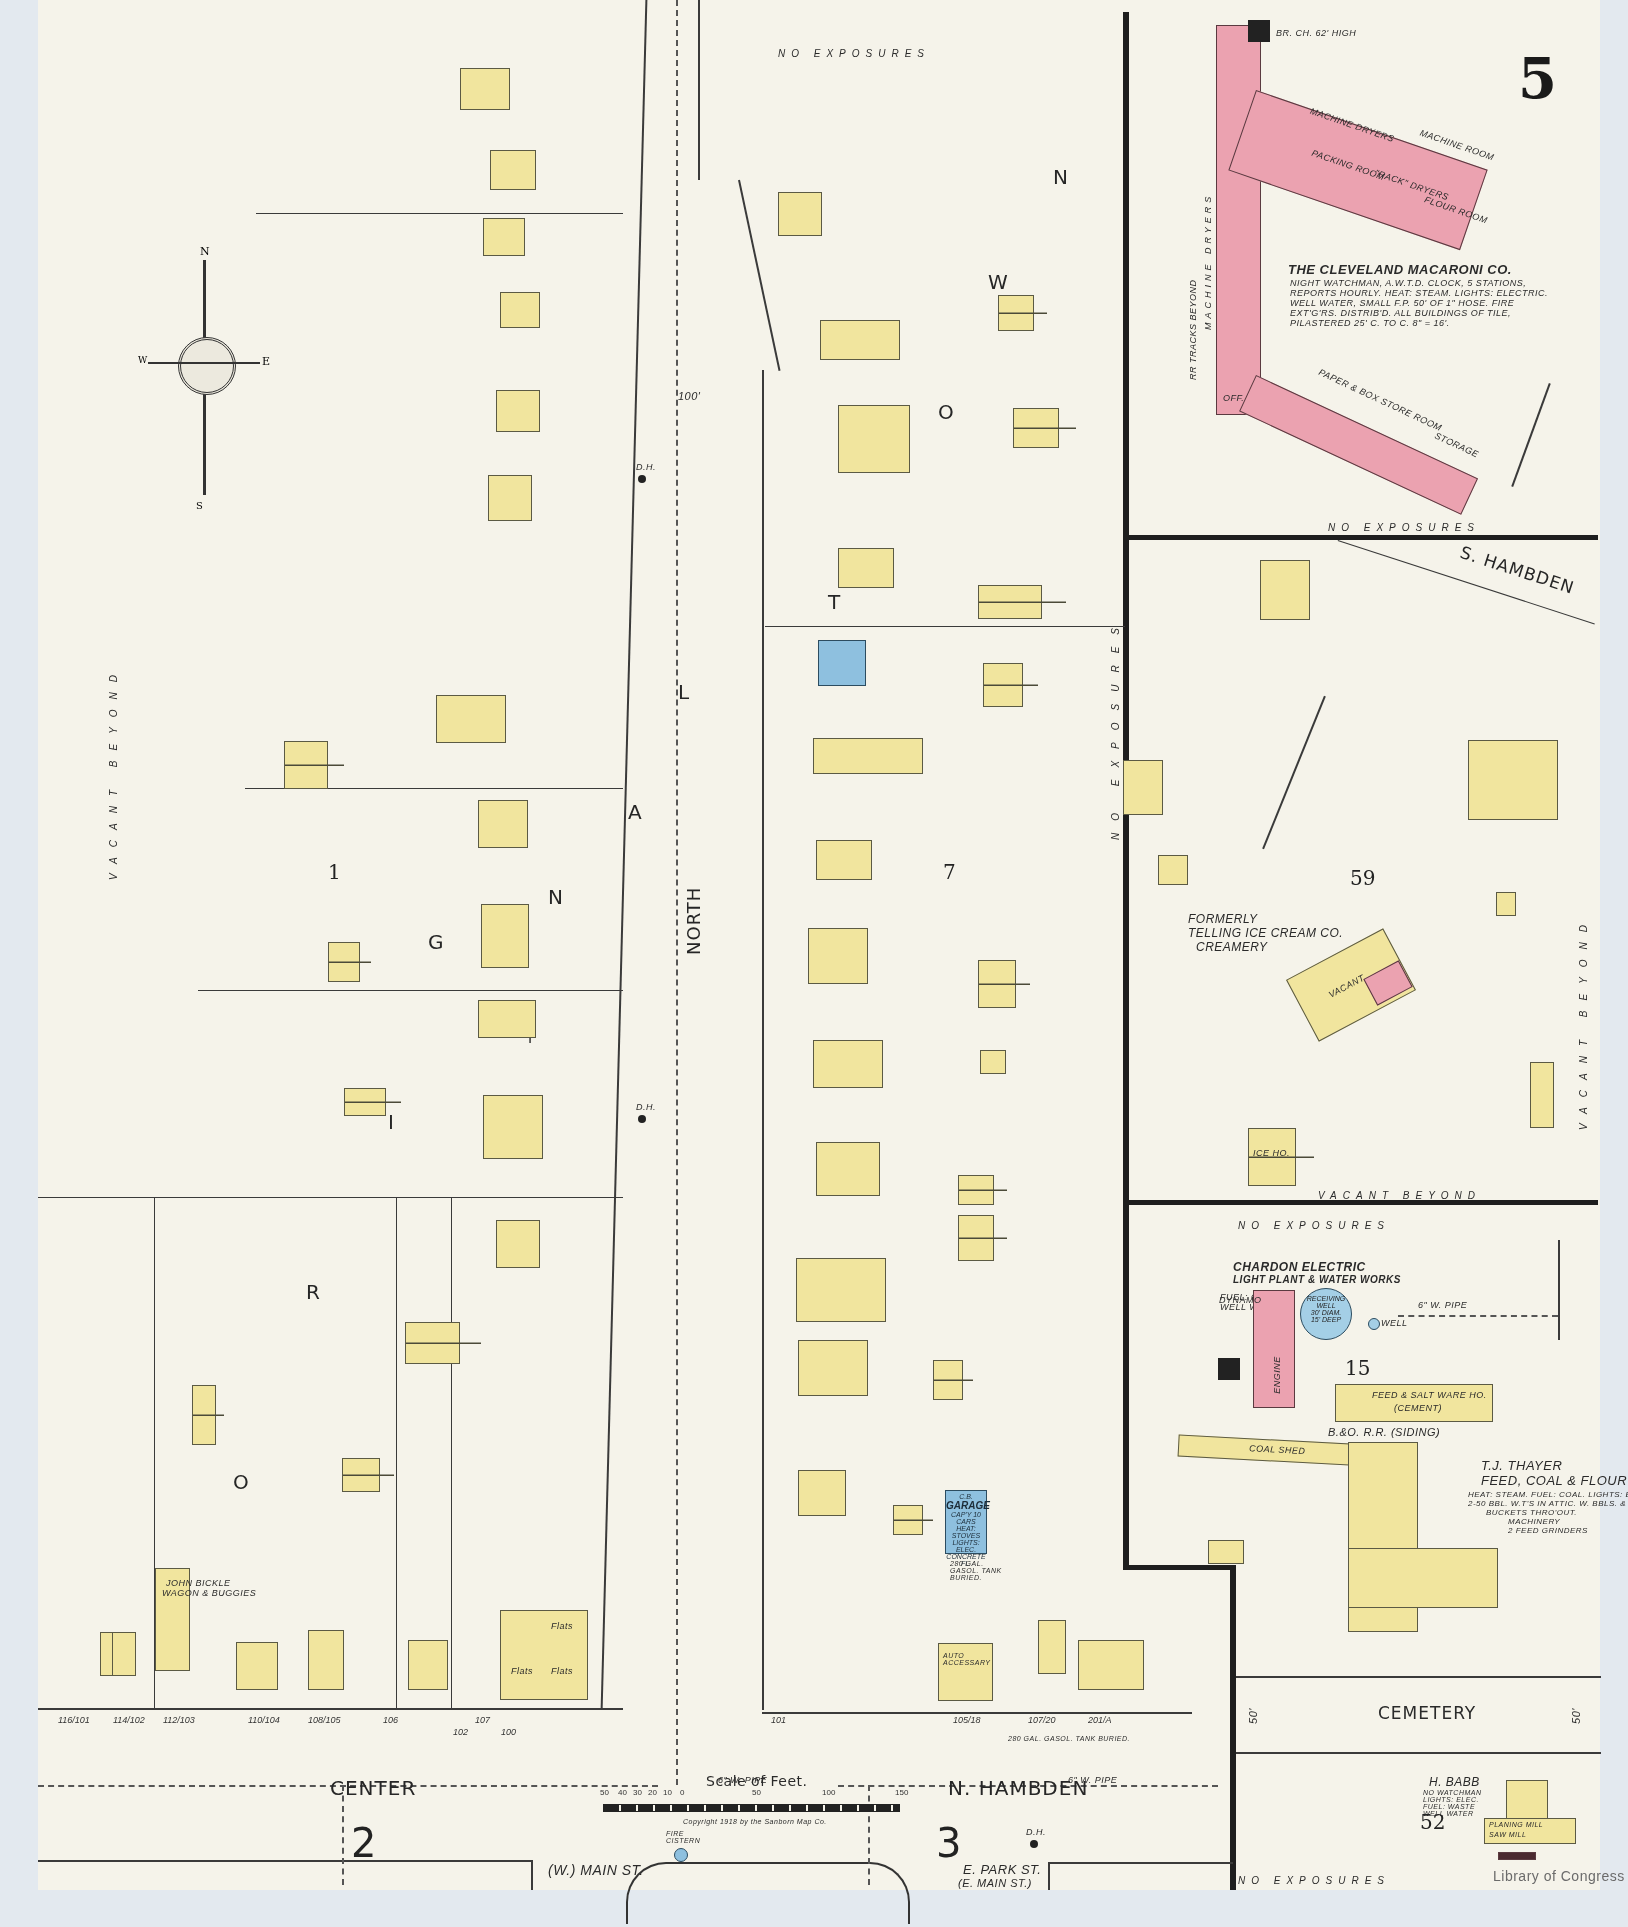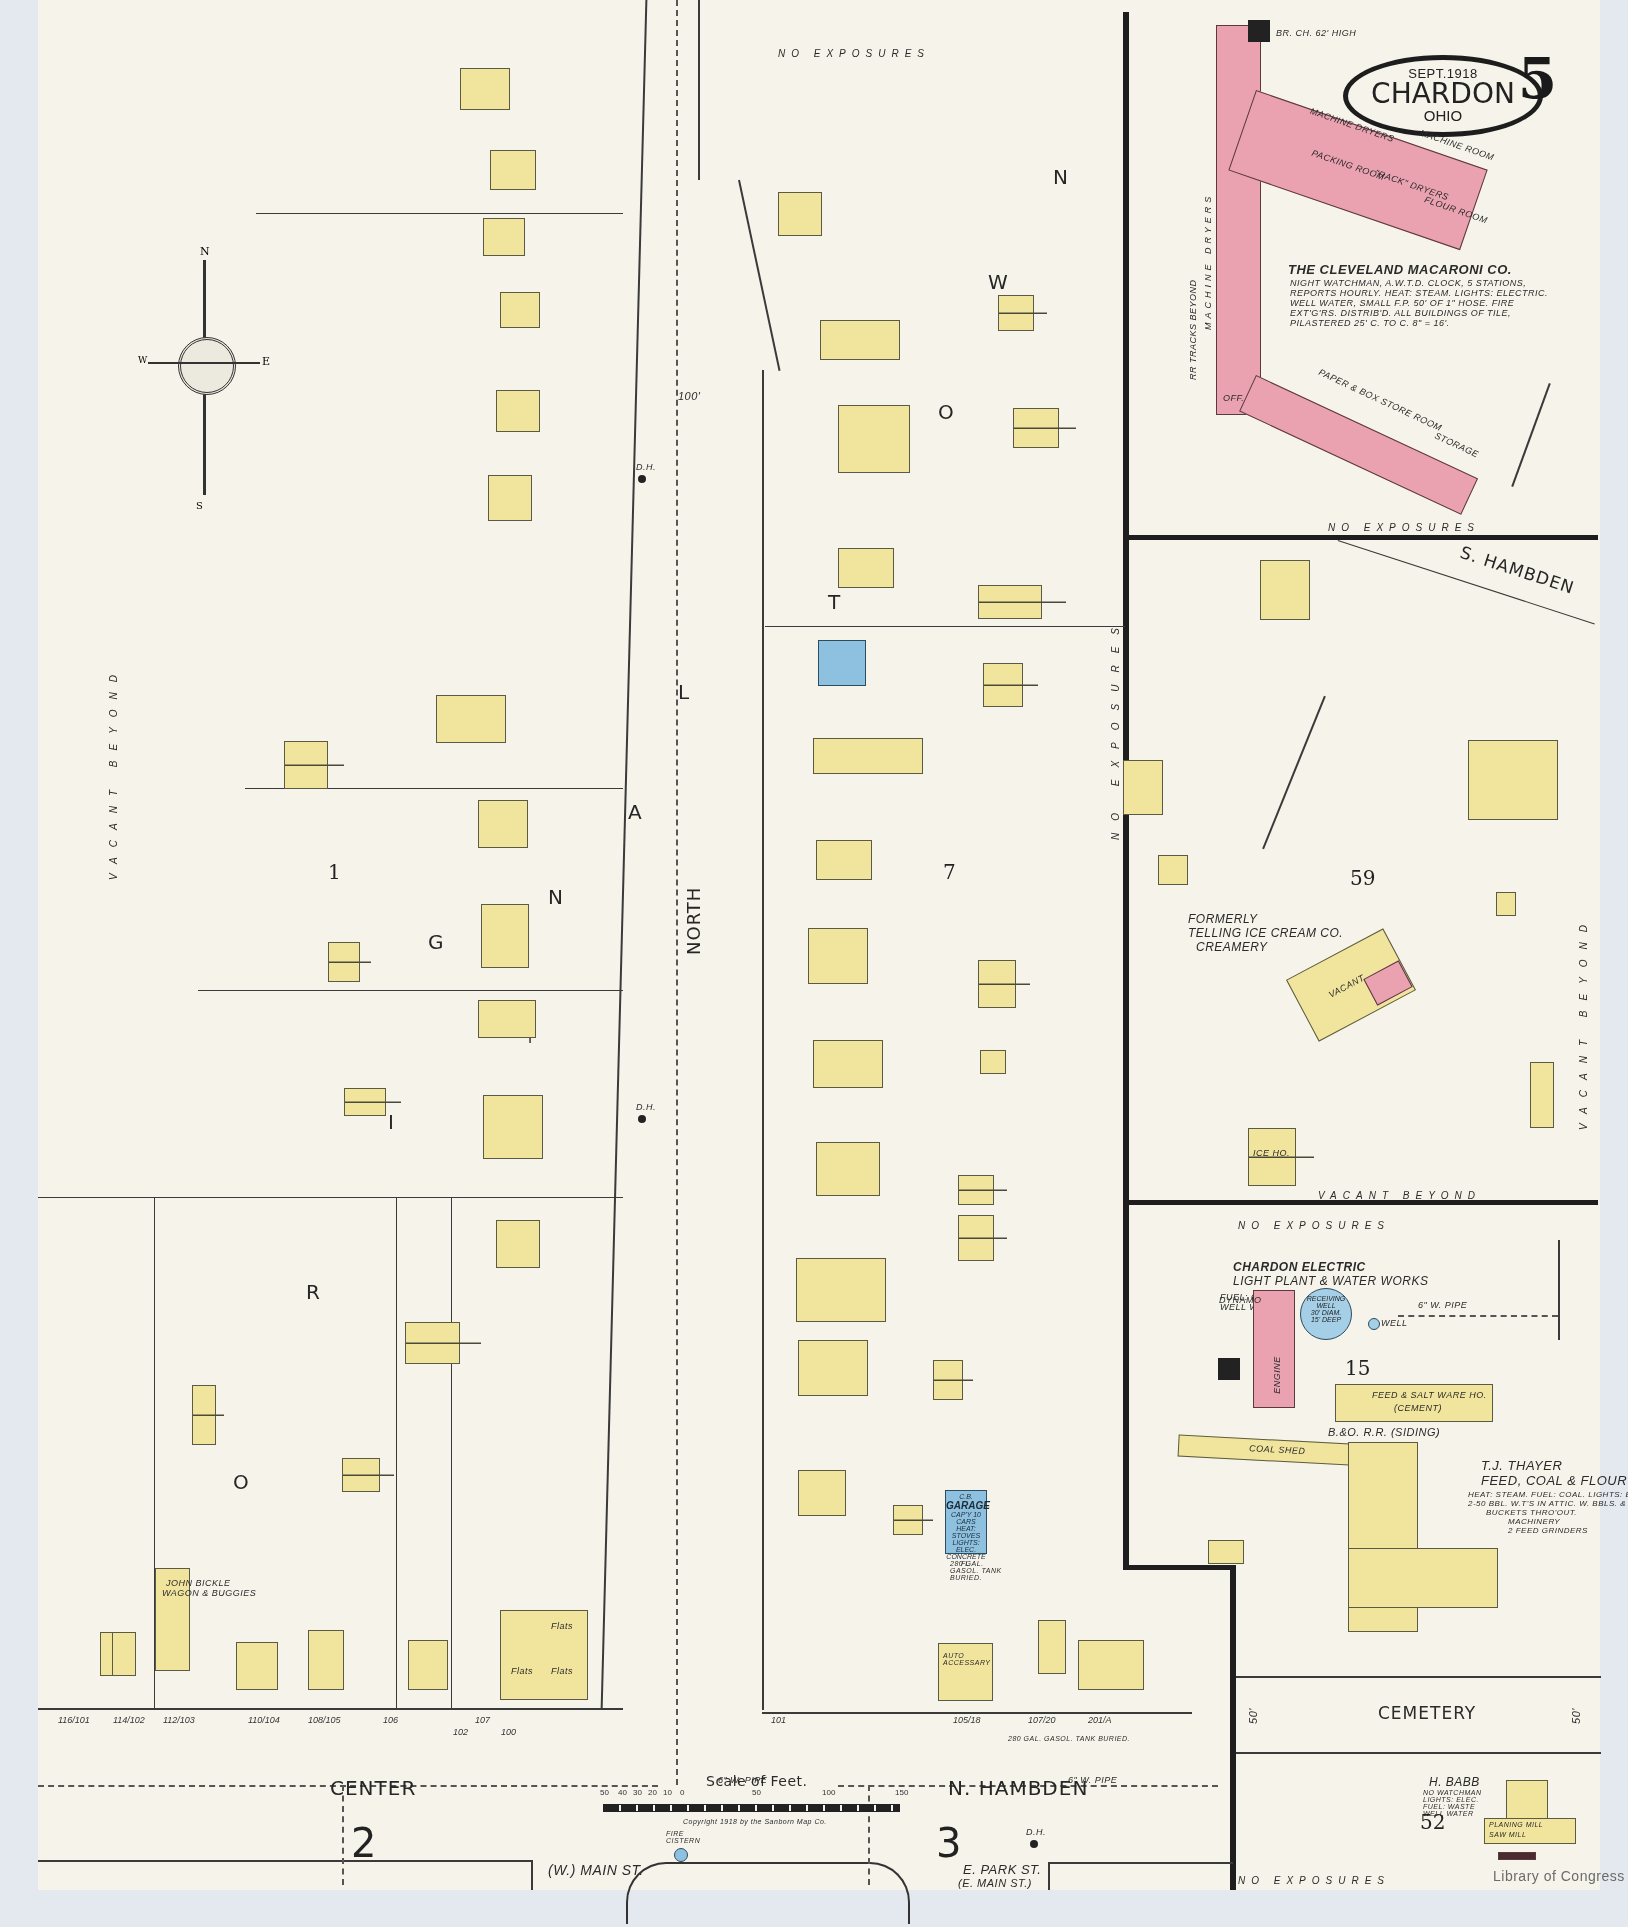--- a/index.html
+++ b/index.html
@@ -20,25 +20,20 @@
   .num{position:absolute;font-family:"DejaVu Serif",serif;color:#222;font-size:26px;}
   .dot{position:absolute;width:8px;height:8px;border-radius:50%;background:#222;}
   .pipe{position:absolute;border-top:2px dashed #555;height:0;}
   .vpipe{position:absolute;border-left:2px dashed #555;width:0;}
 </style>
 </head>
 <body>
 
 <div class="sheet">
 
-  <div class="abs" style="left:1305px;top:55px;width:200px;height:82px;border:5px solid #1d1d1d;border-radius:50%;box-sizing:border-box;text-align:center;">
-    <div style="font-size:13px;margin-top:6px;color:#222;letter-spacing:0.5px;">SEPT.1918</div>
-    <div style="font-size:28px;line-height:26px;color:#222;font-family:'DejaVu Sans',sans-serif;">CHARDON</div>
-    <div style="font-size:15px;color:#222;">OHIO</div>
-  </div>
   <div class="abs" style="left:1480px;top:45px;font-family:'DejaVu Serif',serif;font-weight:bold;font-size:56px;color:#1a1a1a;">5</div>
 
   <div class="abs" style="left:110px;top:245px;width:120px;height:270px;">
     <div style="position:absolute;left:52px;top:0;font-size:11px;font-family:'DejaVu Serif',serif;">N</div>
     <div style="position:absolute;left:55px;top:15px;width:3px;height:235px;background:#333;"></div>
     <div style="position:absolute;left:30px;top:92px;width:52px;height:52px;border-radius:50%;border:3px double #333;background:#ece9de;"></div>
     <div style="position:absolute;left:0;top:117px;width:112px;height:2px;background:#333;"></div>
     <div style="position:absolute;left:114px;top:110px;font-size:11px;font-family:'DejaVu Serif',serif;">E</div>
     <div style="position:absolute;left:-10px;top:110px;font-size:9px;font-family:'DejaVu Serif',serif;">W</div>
     <div style="position:absolute;left:48px;top:255px;font-size:10px;font-family:'DejaVu Serif',serif;">S</div>
@@ -170,21 +165,21 @@
   </div>
   <div class="bld" style="left:1258px;top:950px;width:110px;height:70px;transform:rotate(-28deg);">
     <span class="lbl small cap" style="left:30px;top:28px;">VACANT</span>
   </div>
   <div class="pink" style="left:1330px;top:968px;width:40px;height:30px;transform:rotate(-28deg);"></div>
   <div class="bld x" style="left:1210px;top:1128px;width:48px;height:58px;"></div>
   <div class="lbl small cap" style="left:1215px;top:1148px;">ICE HO.</div>
 
   <div class="abs" style="left:1195px;top:1260px;">
     <div class="lbl cap" style="position:relative;font-size:12px;font-weight:bold;">CHARDON ELECTRIC</div>
-    <div class="lbl cap" style="position:relative;font-size:12px;font-weight:normal;">LIGHT PLANT &amp; WATER WORKS</div>
+    <div class="lbl cap" style="position:relative;font-size:10px;font-weight:bold;">LIGHT PLANT &amp; WATER WORKS</div>
   </div>
   <div class="lbl small cap" style="left:1182px;top:1292px;">FUEL: COAL</div>
   <div class="lbl small cap" style="left:1182px;top:1302px;">WELL WATER</div>
   <div class="pink" style="left:1215px;top:1290px;width:42px;height:118px;"></div>
   <div class="lbl small cap" style="left:1181px;top:1295px;">DYNAMO</div>
   <div class="lbl small cap" style="left:1220px;top:1370px;transform:rotate(-90deg);">ENGINE</div>
   <div class="abs" style="left:1180px;top:1358px;width:22px;height:22px;background:#222;"></div>
   <div class="abs" style="left:1262px;top:1288px;width:50px;height:50px;border-radius:50%;background:#a4cfe6;border:1.5px solid #2c4c60;text-align:center;font-size:7px;color:#222;font-style:italic;">
     <div style="margin-top:6px;">RECEIVING</div>
     <div>WELL</div>

